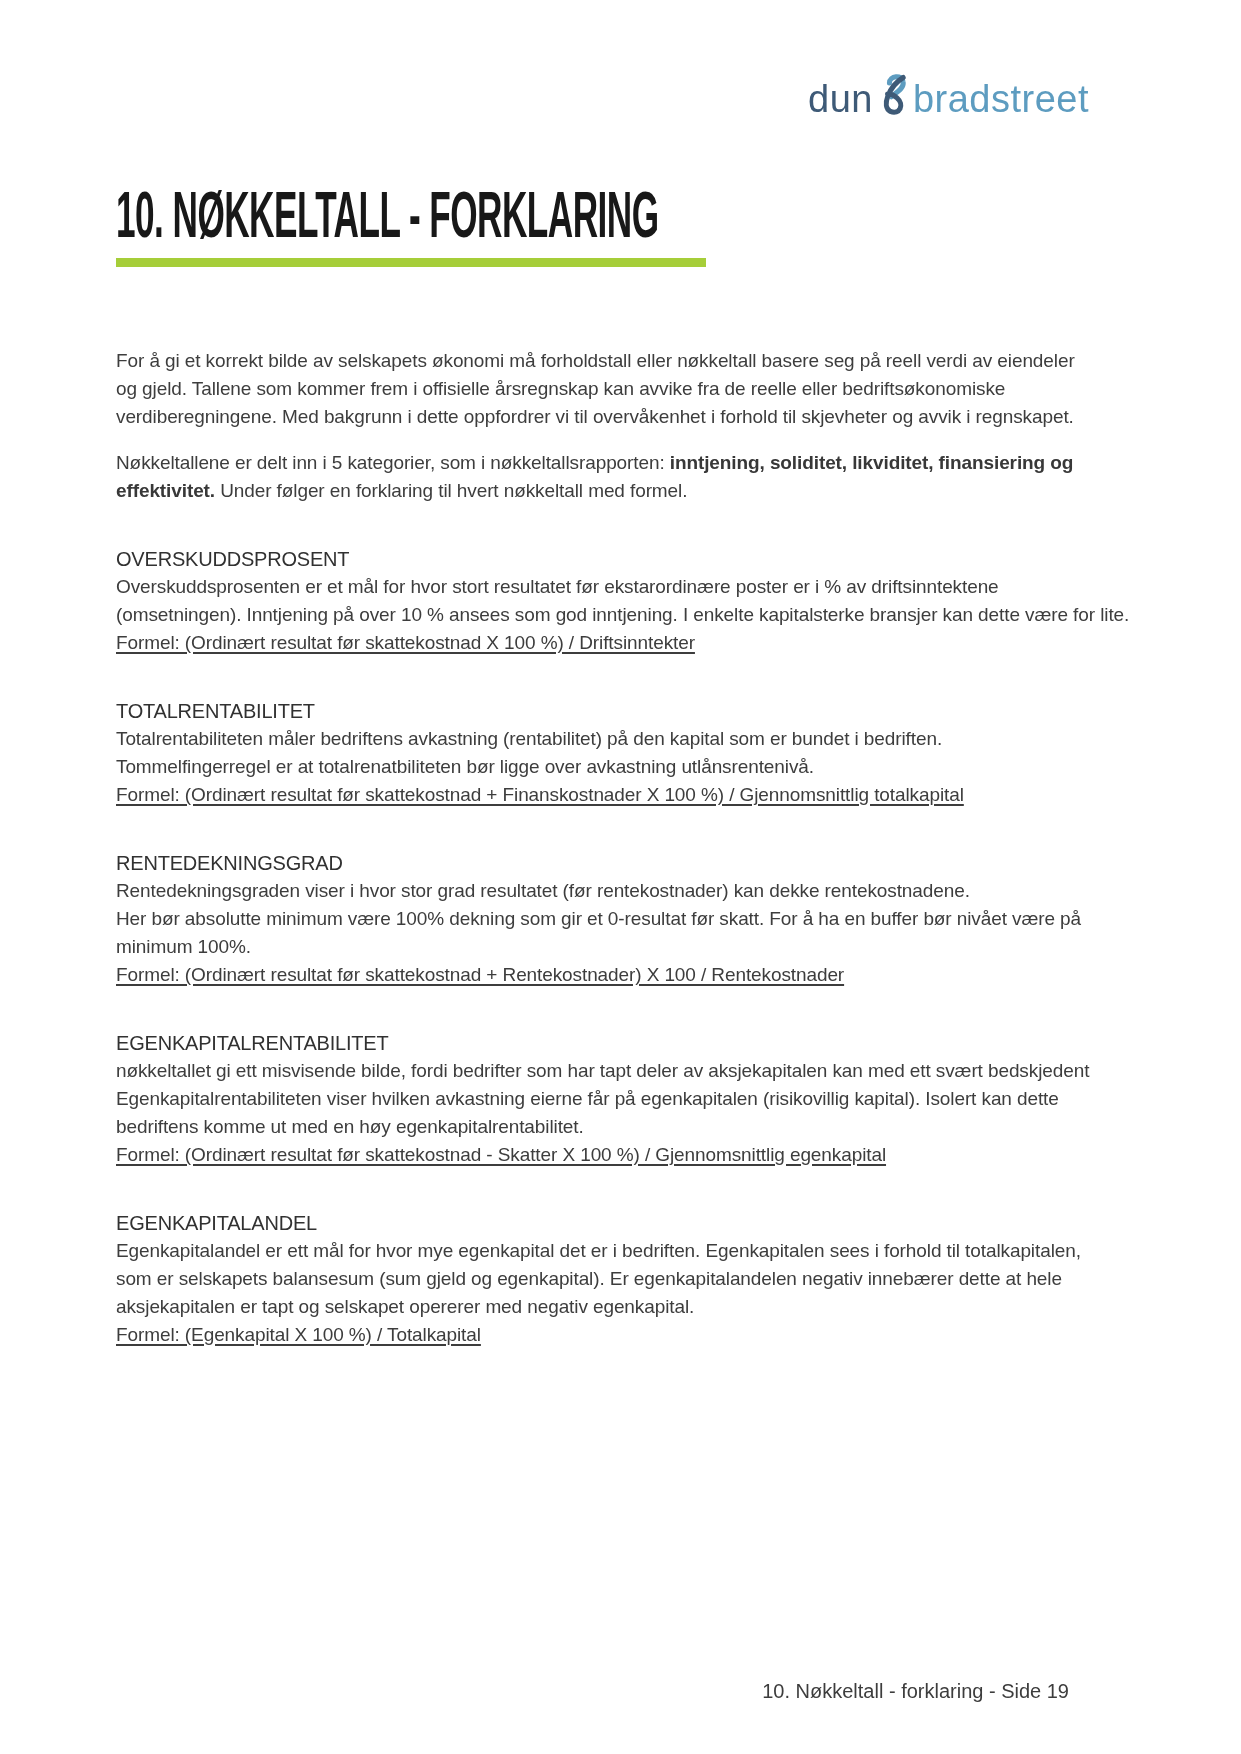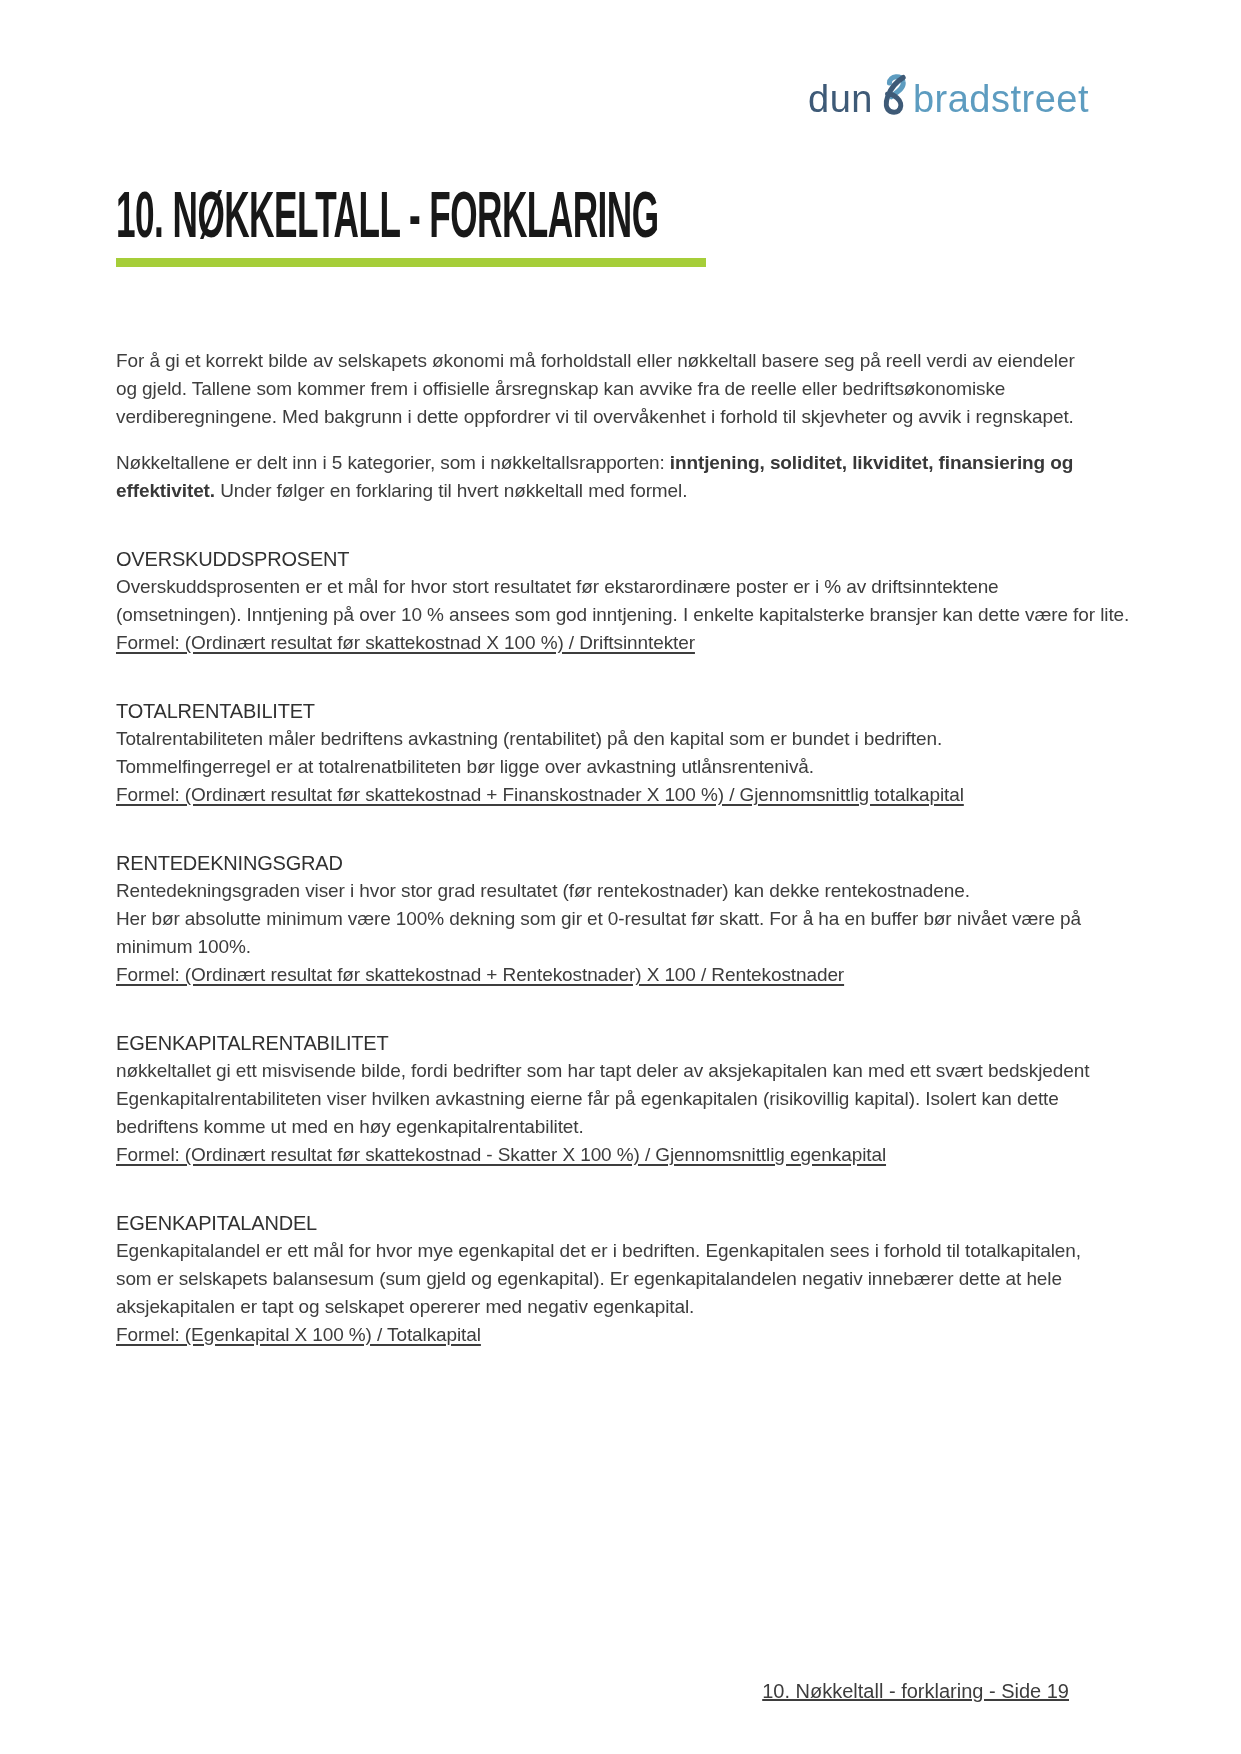--- a/index.html
+++ b/index.html
@@ -78,21 +78,20 @@
     text-underline-offset: 3px;
   }
 
   .page-footer {
     position: absolute;
     top: 1680px;
     right: 172px;
     font-size: 20px;
     color: #3d3d3d;
     white-space: nowrap;
-    text-decoration: underline;
   }
 </style>
 </head>
 <body>
 
 <div class="logo">
   <span class="dun">dun</span>
   <span class="amp-wrap">
     <svg width="34" height="44" viewBox="0 0 36 48" aria-hidden="true">
       <path d="M13 12 C 13 4, 27 2, 28 11 C 29 18, 21 22, 15 27" fill="none" stroke="#5d9cc0" stroke-width="5.5" stroke-linecap="round"></path>

